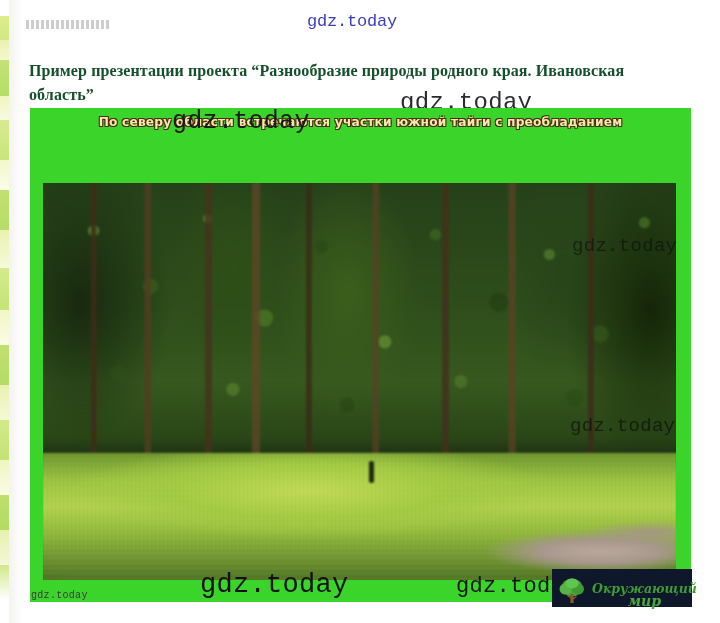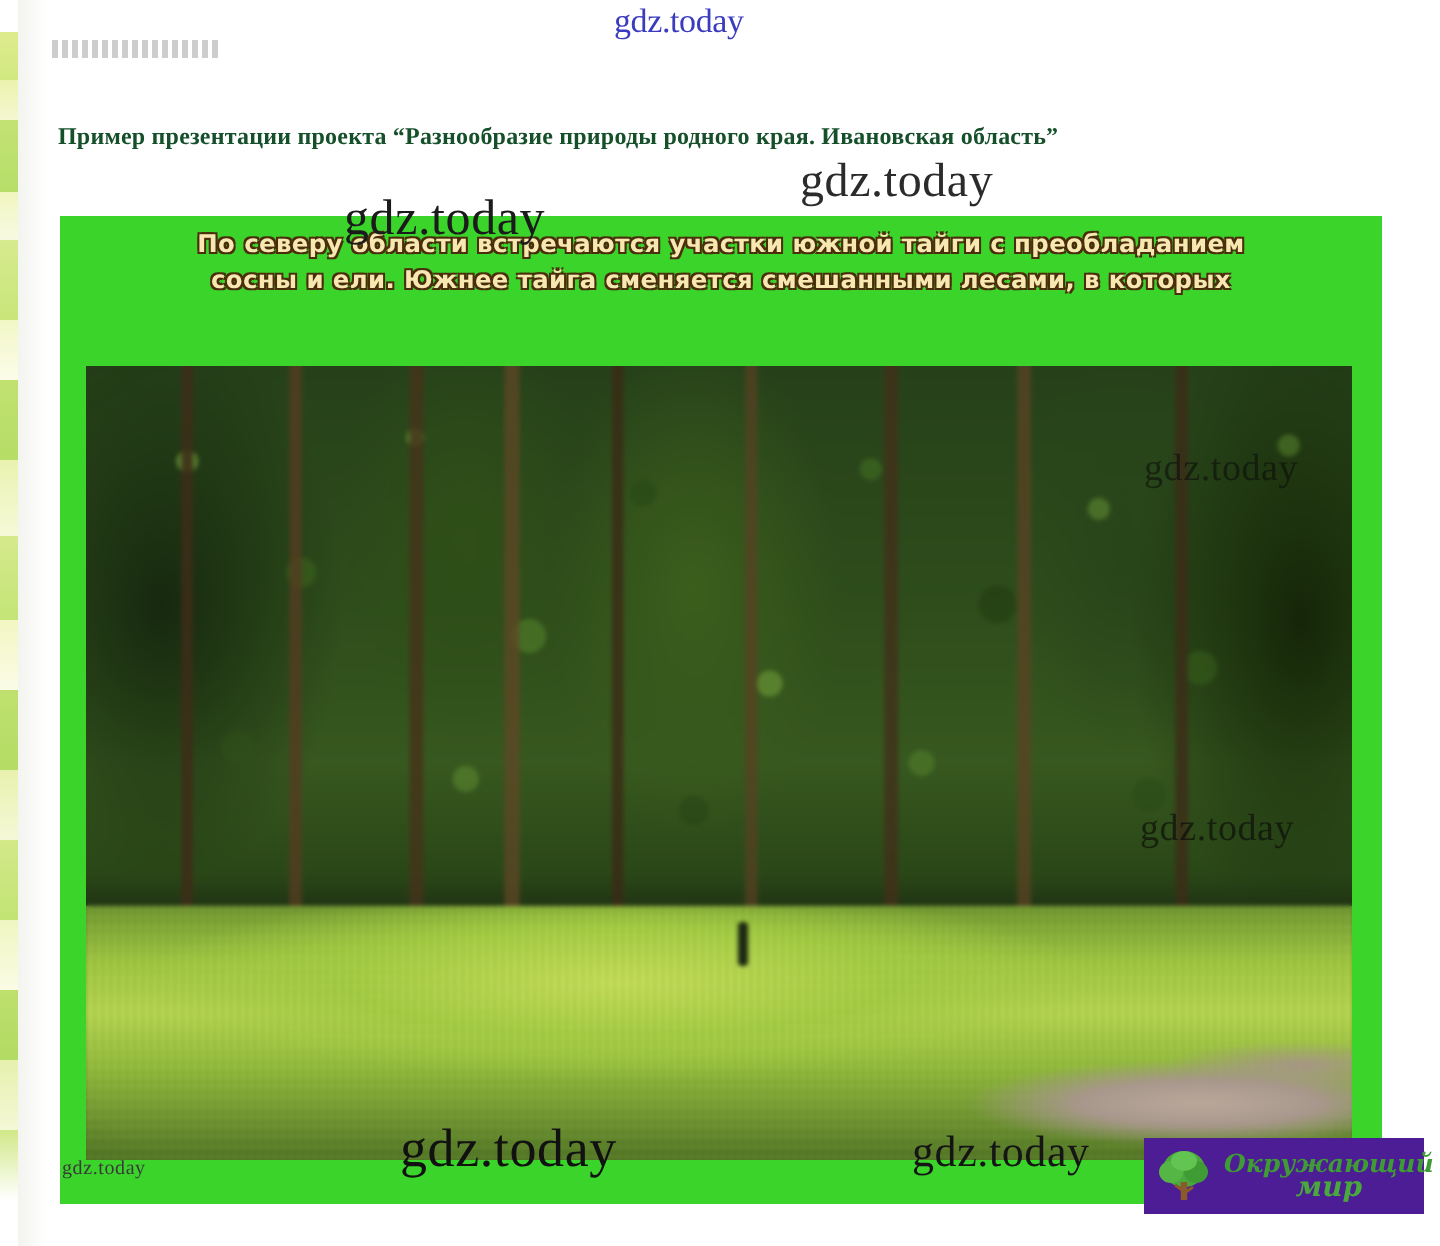--- a/index.html
+++ b/index.html
@@ -59,25 +59,26 @@
       #7b7b7b 0px, #7b7b7b 3px, transparent 3px, transparent 5px);
     opacity: .38;
     overflow: hidden;
     color: transparent;
     font-size: 1px;
   }
 
   
   .wm {
     position: absolute;
-    font-family: Liberation Serif, serif;
+    font-family: Liberation Mono, monospace;
     font-weight: 300;
     letter-spacing: .3px;
     white-space: nowrap;
     pointer-events: none;
+    margin-top: 11px;
   }
   #wm-top {
     left: 307px; top: 1px;
     font-size: 17px;
     color: #3b3bbf;
     letter-spacing: -0.2px;
   }
   #wm-title-right {
     left: 400px; top: 78px;
     font-size: 24px;
@@ -114,21 +115,21 @@
     color: #3a3a3a;
   }
 
   
   #page-title {
     position: absolute;
     left: 29px; top: 48px;
     width: 645px;
     font-family: "Liberation Serif", serif;
     font-weight: bold;
-    font-size: 12px;
+    font-size: 16px;
     line-height: 24px;
     color: #15502a;
     letter-spacing: .1px;
   }
 
   
   #slide {
     position: absolute;
     left: 30px; top: 108px;
     width: 661px; height: 494px;
@@ -247,25 +248,25 @@
   }
   
   #ph-blur {
     backdrop-filter: blur(1.1px);
     background: radial-gradient(ellipse 120% 120% at 50% 50%, rgba(0,0,0,0) 55%, rgba(0,0,0,.28) 100%);
   }
 
   
   #logo {
     position: absolute;
-    left: 572px; top: 569px;
+    left: 552px; top: 569px;
     width: 140px; height: 38px;
-    background: #4c1d95;
+    background: #0f172a;
     display: flex;
-    align-items: center;
+    align-items: flex-end;
     padding-left: 4px;
     box-sizing: border-box;
   }
   #logo-tree { width: 32px; height: 32px; flex: 0 0 32px; }
   #logo-text {
     margin-left: 4px;
     font-family: "DejaVu Serif", serif;
     font-style: italic;
     font-weight: bold;
     color: #3f9c35;
@@ -285,21 +286,20 @@
 <div class="wm" id="wm-top">gdz.today</div>
 
 <h1 id="page-title">Пример презентации проекта “Разнообразие природы родного края. Ивановская область”</h1>
 
 <div class="wm" id="wm-title-right">gdz.today</div>
 
 <div id="slide">
 
   <div id="slide-caption">
     <div>По северу области встречаются участки южной тайги с преобладанием</div>
-    <div>сосны и ели. Южнее тайга сменяется смешанными лесами, в которых</div>
   </div>
 
   <div id="photo">
     <div class="ph-layer" id="ph-sky"></div>
     <div class="ph-layer" id="ph-forest"></div>
     <div class="ph-layer" id="ph-texture"></div>
     <div class="ph-layer" id="ph-trunks"></div>
     <div class="ph-layer" id="ph-grass"></div>
     <div class="ph-layer" id="ph-grass-tex"></div>
     <div class="ph-layer" id="ph-path"></div>

